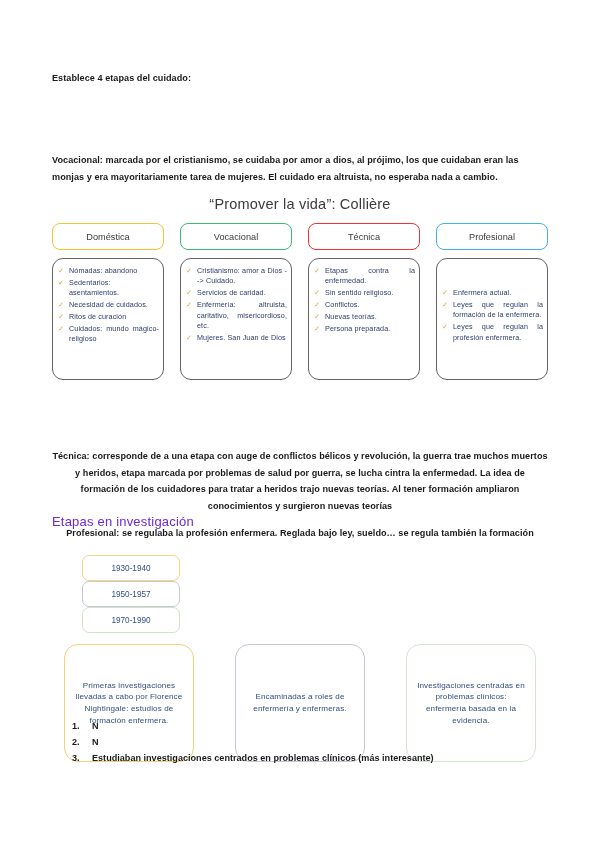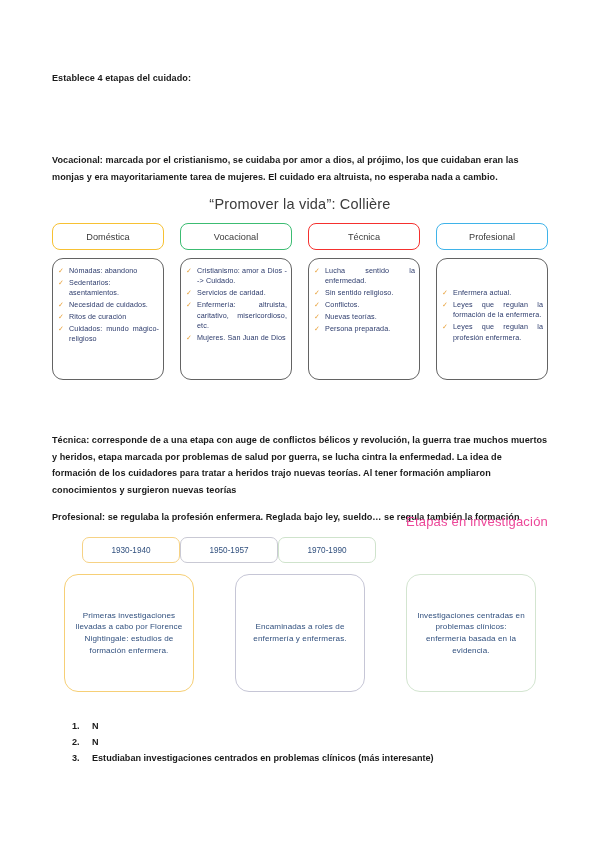--- a/index.html
+++ b/index.html
@@ -109,31 +109,33 @@
   }
 
   
   .diagram2 {
     position: absolute;
     left: 52px;
     top: 514px;
     width: 496px;
   }
   .d2-title {
-    text-align: right;
+    text-align: left;
     font-size: 13px;
-    color: #ec4899;
+    color: #6d28d9;
     font-weight: 400;
-    margin-bottom: 8px;
+    margin-bottom: 26px;
     letter-spacing: 0.2px;
   }
   .d2-row {
     display: flex;
+    justify-content: space-between;
     padding: 0 30px;
     box-sizing: border-box;
+    flex-direction: column;
   }
   .d2-head {
     width: 98px;
     height: 26px;
     border-radius: 7px;
     border: 1.1px solid #d8d8d8;
     display: flex;
     align-items: center;
     justify-content: center;
     font-size: 8.2px;
@@ -243,40 +245,40 @@
         <ul>
           <li><span class="tick">✓</span><span>Cristianismo: amor a Dios --&gt; Cuidado.</span></li>
           <li><span class="tick">✓</span><span>Servicios de caridad.</span></li>
           <li><span class="tick">✓</span><span>Enfermería: altruista, caritativo, misericordioso, etc.</span></li>
           <li><span class="tick">✓</span><span>Mujeres. San Juan de Dios</span></li>
         </ul>
       </div>
 
       <div class="d1-body">
         <ul>
-          <li><span class="tick">✓</span><span>Lucha sentido la enfermedad.</span></li>
+          <li><span class="tick">✓</span><span>Etapas contra la enfermedad.</span></li>
           <li><span class="tick">✓</span><span>Sin sentido religioso.</span></li>
           <li><span class="tick">✓</span><span>Conflictos.</span></li>
           <li><span class="tick">✓</span><span>Nuevas teorías.</span></li>
           <li><span class="tick">✓</span><span>Persona preparada.</span></li>
         </ul>
       </div>
 
       <div class="d1-body">
         <ul style="margin-top:22px;">
           <li><span class="tick">✓</span><span>Enfermera actual.</span></li>
           <li><span class="tick">✓</span><span>Leyes que regulan la formación de la enfermera.</span></li>
           <li><span class="tick">✓</span><span>Leyes que regulan la profesión enfermera.</span></li>
         </ul>
       </div>
 
     </div>
   </div>
 
-  <div class="doc-text" style="top:432px;">
+  <div class="doc-text" style="top:448px;text-align:center;">
     <p>Técnica: corresponde de a una etapa con auge de conflictos bélicos y revolución, la guerra trae muchos muertos y heridos, etapa marcada por problemas de salud por guerra, se lucha cintra la enfermedad. La idea de formación de los cuidadores para tratar a heridos trajo nuevas teorías. Al tener formación ampliaron conocimientos y surgieron nuevas teorías</p>
     <p>Profesional: se regulaba la profesión enfermera. Reglada bajo ley, sueldo… se regula también la formación</p>
   </div>
 
   <div class="diagram2">
     <div class="d2-title">Etapas en investigación</div>
 
     <div class="d2-row">
       <div class="d2-head y">
         <span>1930-1940</span>

